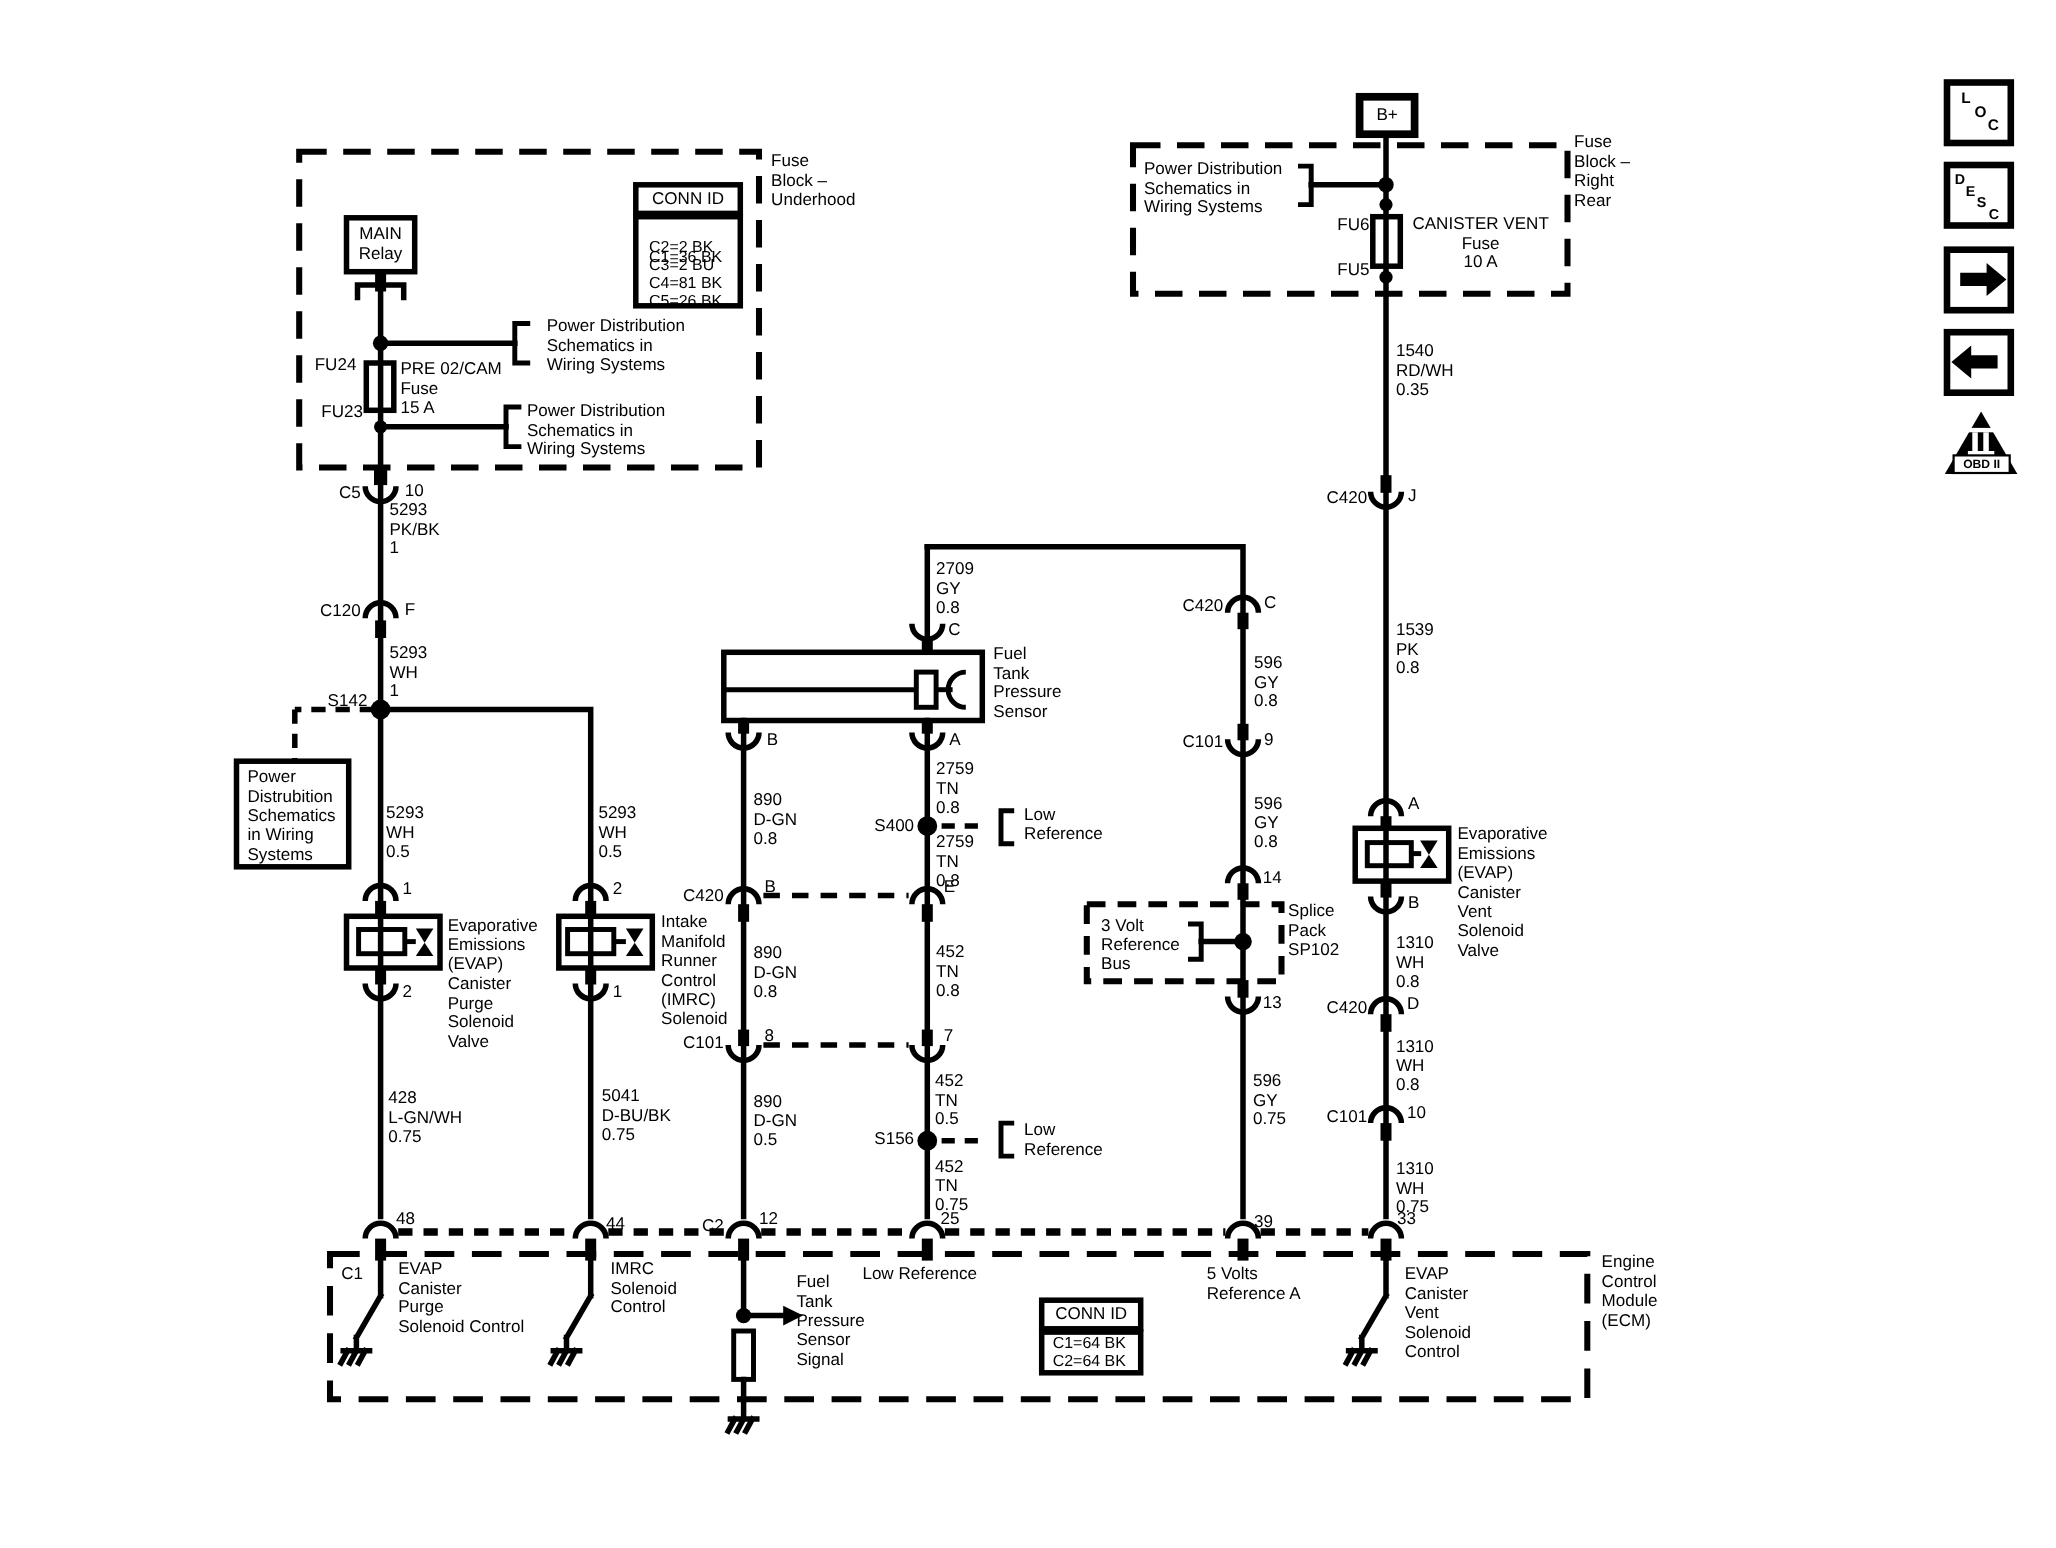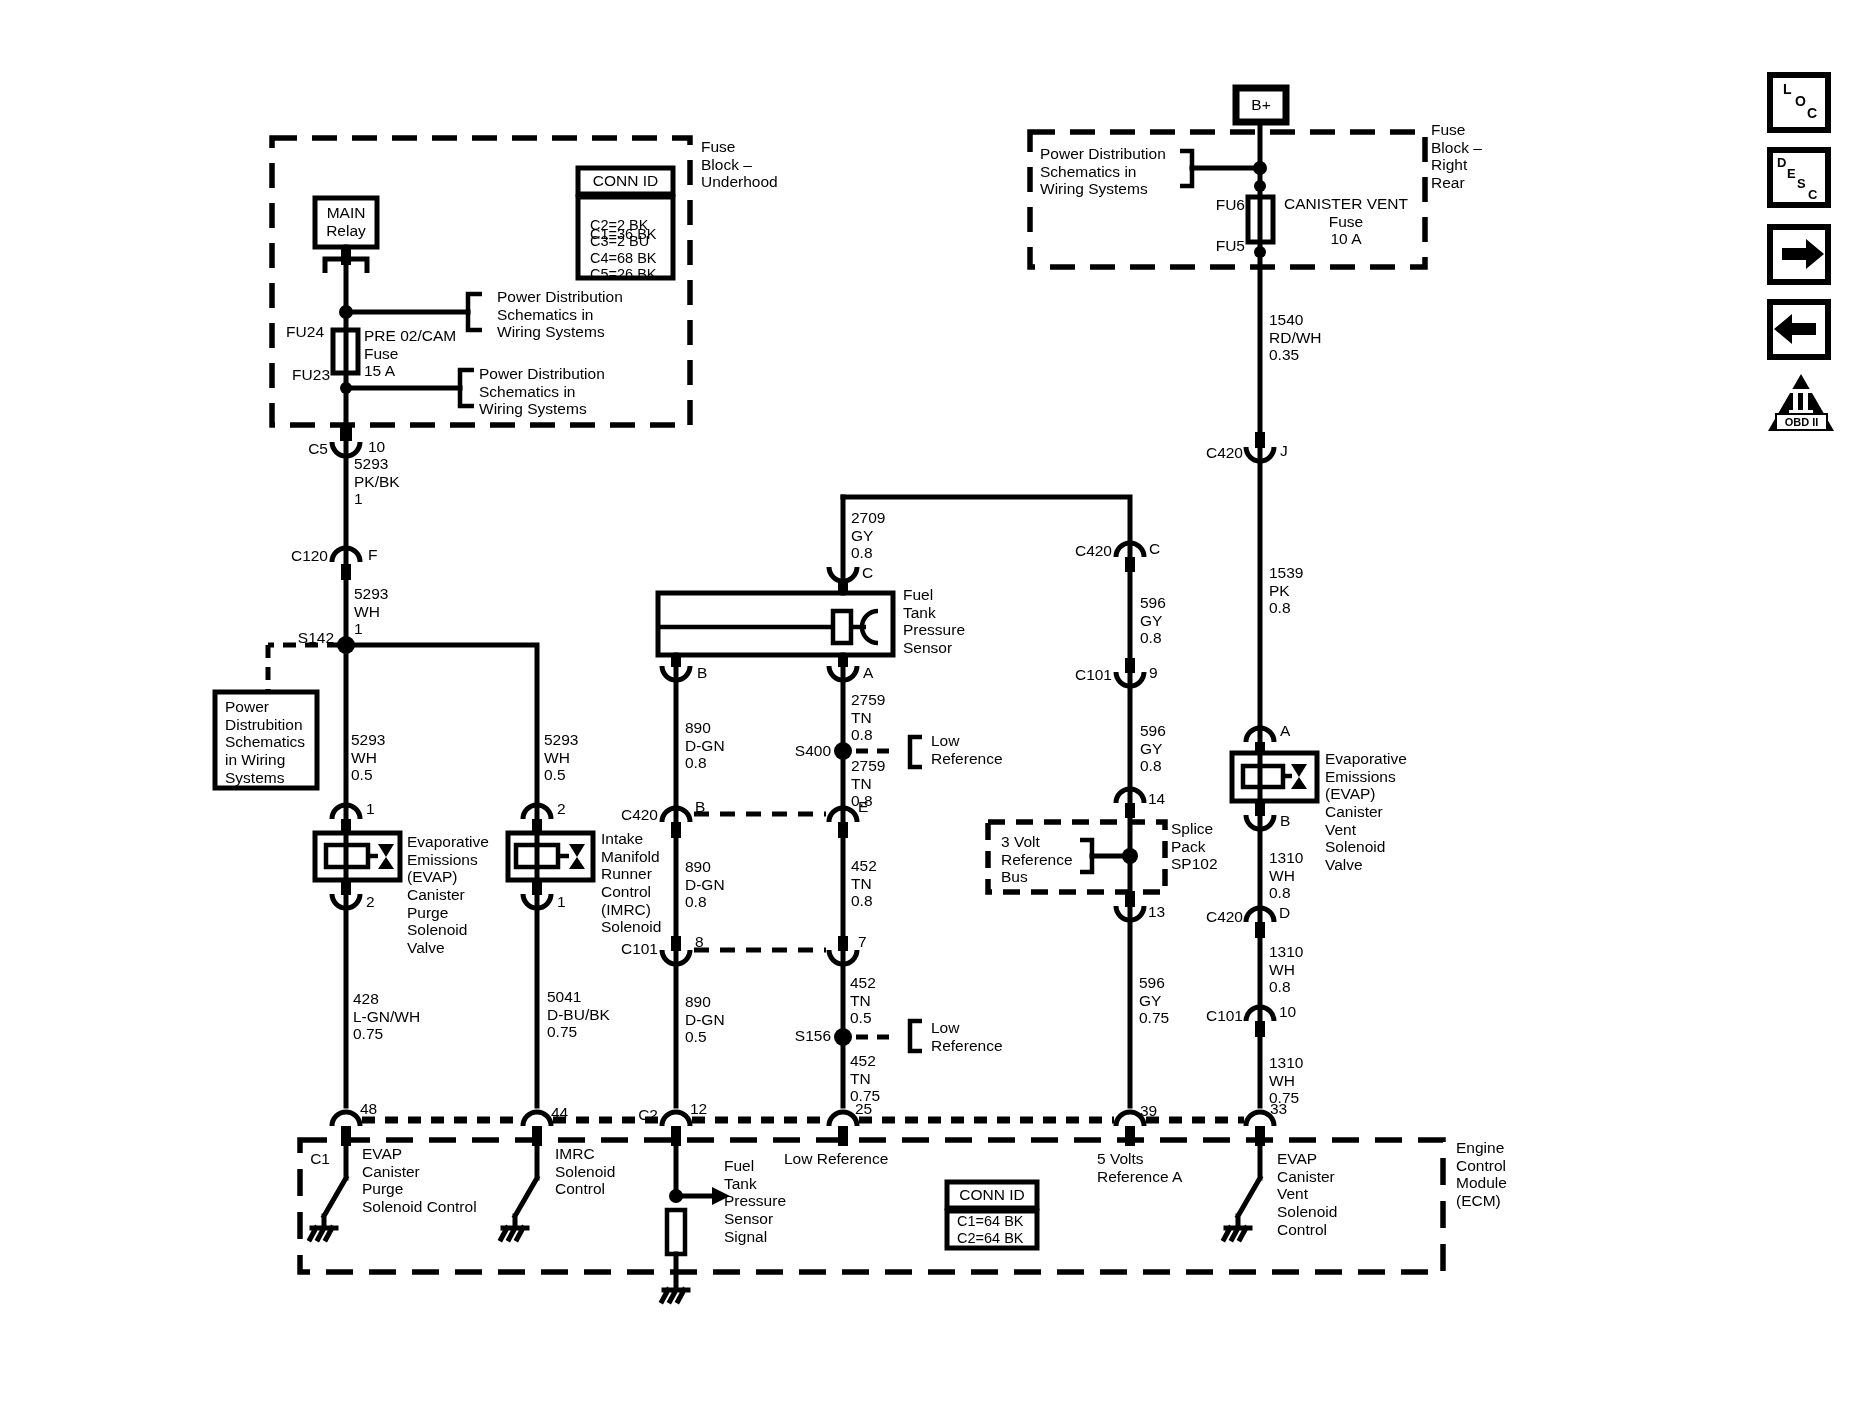--- a/index.html
+++ b/index.html
@@ -215,21 +215,21 @@
 <div class="lb" style="left:497px;top:288px;">Power Distribution
 Schematics in
 Wiring Systems</div>
 <div class="lb" style="left:479px;top:365px;">Power Distribution
 Schematics in
 Wiring Systems</div>
 <div class="lb c" style="left:578px;top:172px;width:95px;">CONN ID</div>
 <div class="lb s14" style="left:590px;top:200px;margin-top:26px;">C1=36 BK</div>
 <div class="lb s14" style="left:590px;top:217px;">C2=2 BK</div>
 <div class="lb s14" style="left:590px;top:233px;">C3=2 BU</div>
-<div class="lb s14" style="left:590px;top:250px;">C4=68 BK</div>
+<div class="lb s14" style="left:590px;top:250px;">C4=81 BK</div>
 <div class="lb s14" style="left:590px;top:266px;">C5=26 BK</div>
 
 <div class="lb c" style="left:1236px;top:96px;width:50px;">B+</div>
 <div class="lb" style="left:1431px;top:121px;">Fuse
 Block –
 Right
 Rear</div>
 <div class="lb" style="left:1040px;top:145px;">Power Distribution
 Schematics in
 Wiring Systems</div>

